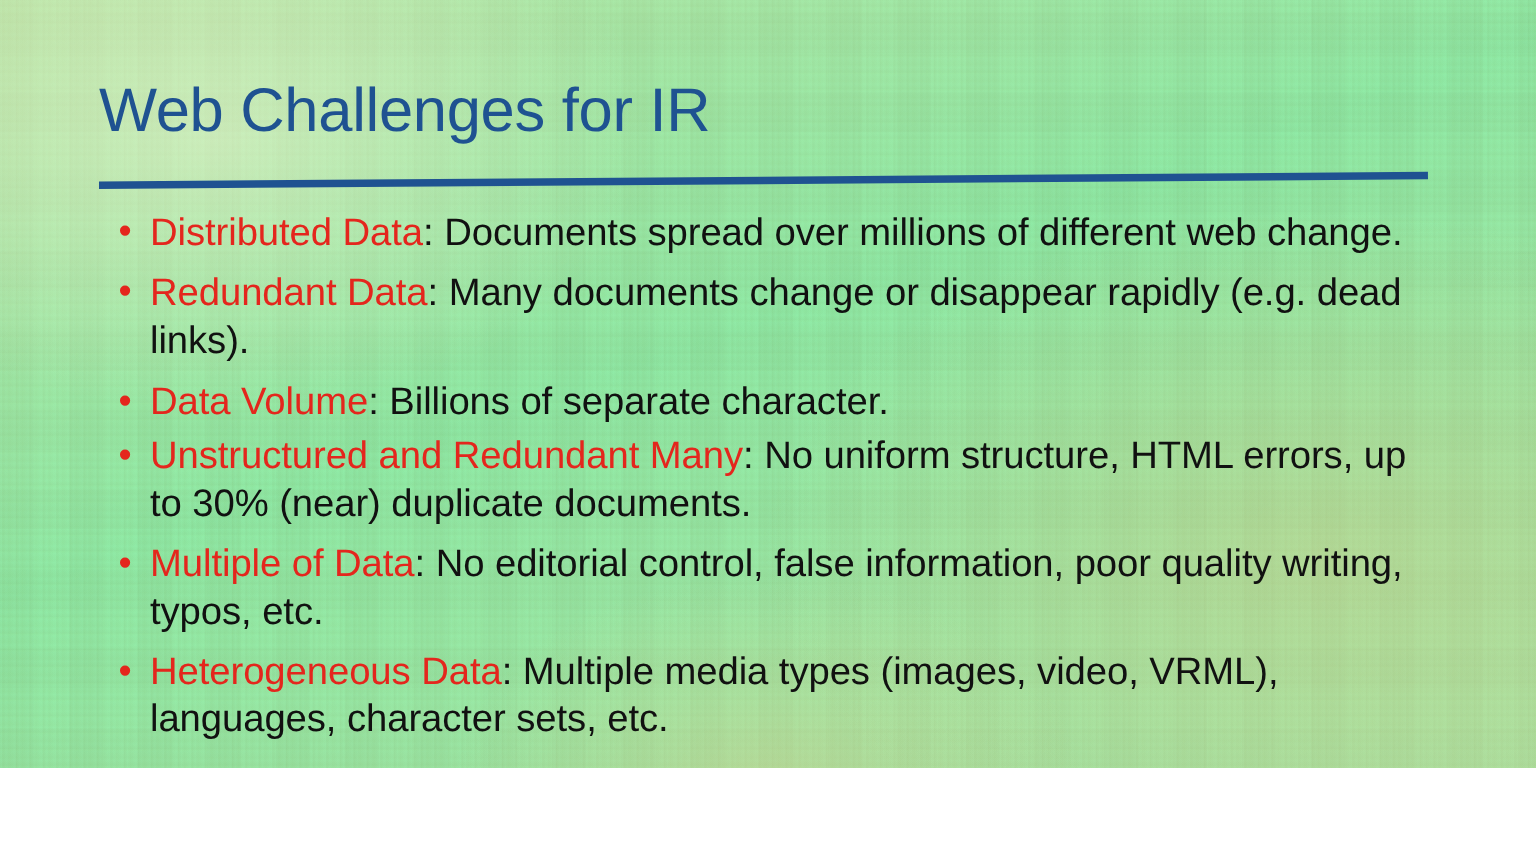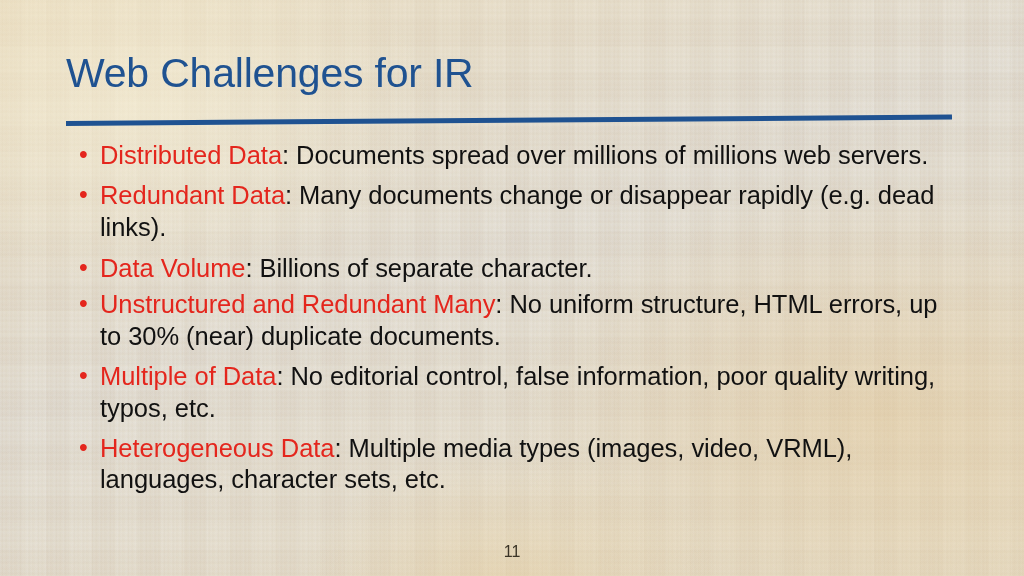--- a/index.html
+++ b/index.html
@@ -6,22 +6,22 @@
 
   html, body {
     width:1024px; height:576px;
     overflow:hidden;
     font-family:"Liberation Sans", sans-serif;
   }
 
   
   .slide {
     position:relative;
-    width:1024px; height:576px;
-    background-color:#e5e5e5;
+    width:1024px; height:512px;
+    background-color:#86efac;
     overflow:hidden;
   }
 
   
   .tex {
     position:absolute; inset:0;
     pointer-events:none;
     background-image:
       repeating-linear-gradient(90deg,
         rgba(255,255,255,0.00) 0px,
@@ -135,21 +135,21 @@
 
   <div class="title-wrap">
     <div class="title">Web Challenges for IR</div>
   </div>
 
   <div class="title-rule"></div>
 
   <div class="body">
 
     <div class="bullet b1">
-      <span class="dot">•</span><span class="lead">Distributed Data</span><span>: Documents spread over millions of millions web servers.</span>
+      <span class="dot">•</span><span class="lead">Distributed Data</span><span>: Documents spread over millions of different web change.</span>
     </div>
 
     <div class="bullet b2">
       <span class="dot">•</span><span class="lead">Redundant Data</span><span>:  Many documents change or disappear rapidly (e.g. dead links).</span>
     </div>
 
     <div class="bullet b3">
       <span class="dot">•</span><span class="lead">Data Volume</span><span>: Billions of separate character.</span>
     </div>
 

